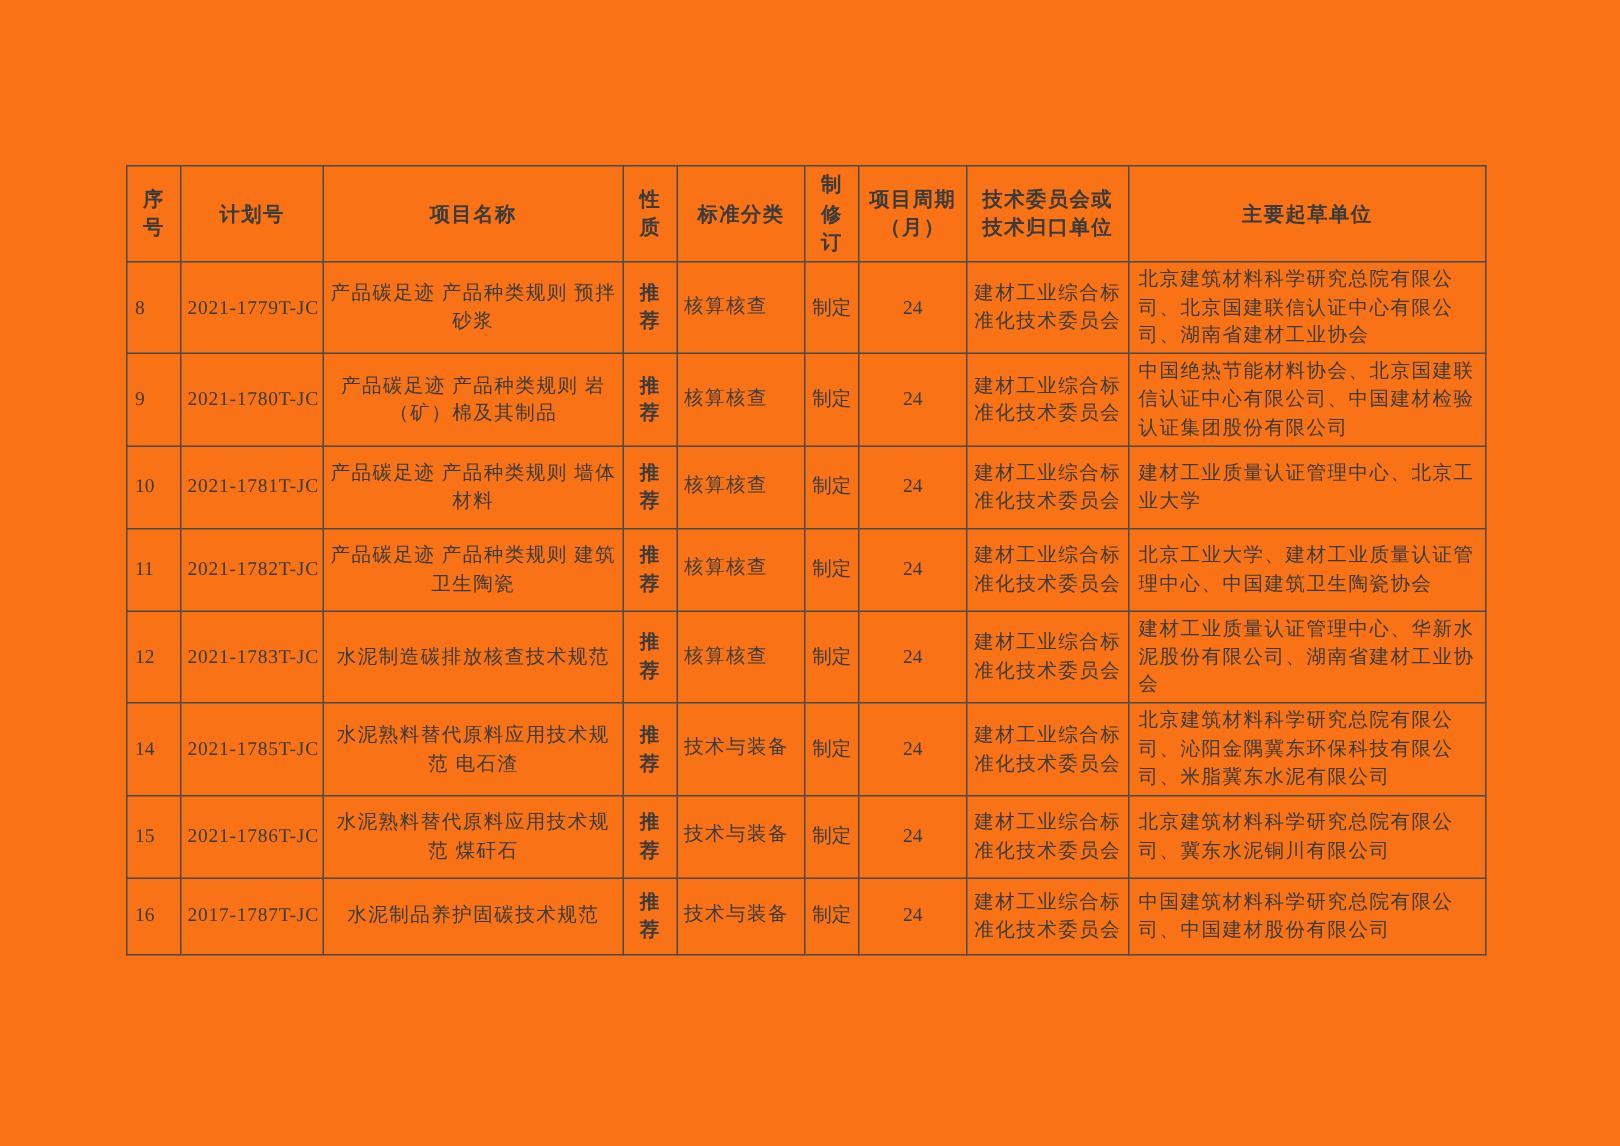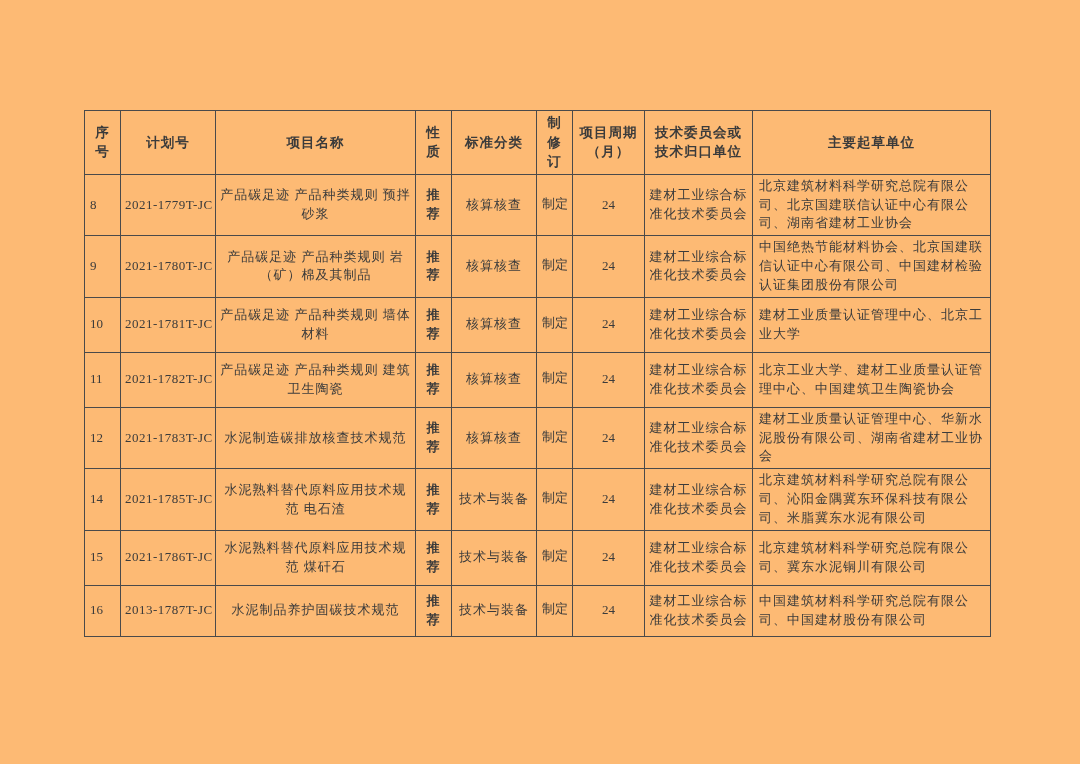--- a/index.html
+++ b/index.html
@@ -8,21 +8,21 @@
     background: #ffffff;
     width: 1080px;
     height: 764px;
     font-family: "Liberation Serif", "DejaVu Serif", serif;
     color: #3b3b3b;
   }
   .page {
     position: relative;
     width: 1080px;
     height: 764px;
-    background: #fdba74;
+    background: #f97316;
     overflow: hidden;
   }
   table.plan-table {
     position: absolute;
     left: 84px;
     top: 110px;
     width: 906px;
     border-collapse: collapse;
     table-layout: fixed;
     font-size: 13px;
@@ -52,22 +52,22 @@
   col.c-cat  { width: 85px; }
   col.c-rev  { width: 36px; }
   col.c-per  { width: 72px; }
   col.c-com  { width: 108px; }
   col.c-dra  { width: 238px; }
 
   td.cell-no      { text-align: left; padding-left: 5px; }
   td.cell-plan    { text-align: center; letter-spacing: 0.5px; white-space: nowrap; }
   td.cell-name    { text-align: center; letter-spacing: 1px; font-family: Liberation Serif, serif; }
   td.cell-nature  { text-align: center; letter-spacing: 1px; font-weight: bold; }
-  td.cell-cat     { text-align: center; letter-spacing: 1px; }
-  td.cell-rev     { text-align: right; font-family: Liberation Mono, monospace; }
+  td.cell-cat     { text-align: left; letter-spacing: 1px; font-family: Liberation Mono, monospace; }
+  td.cell-rev     { text-align: center; }
   td.cell-period  { text-align: center; }
   td.cell-com     { text-align: center; letter-spacing: 1px; }
   td.cell-dra     { text-align: left; letter-spacing: 1px; padding-left: 6px; padding-right: 4px; font-family: Liberation Serif, serif; }
 </style>
 </head>
 <body>
 
 <div class="page">
   <table class="plan-table">
     <colgroup>
@@ -167,21 +167,21 @@
         <td class="cell-name">水泥熟料替代原料应用技术规范 煤矸石</td>
         <td class="cell-nature">推荐</td>
         <td class="cell-cat">技术与装备</td>
         <td class="cell-rev">制定</td>
         <td class="cell-period">24</td>
         <td class="cell-com">建材工业综合标准化技术委员会</td>
         <td class="cell-dra">北京建筑材料科学研究总院有限公司、冀东水泥铜川有限公司</td>
       </tr>
       <tr>
         <td class="cell-no">16</td>
-        <td class="cell-plan">2013-1787T-JC</td>
+        <td class="cell-plan">2017-1787T-JC</td>
         <td class="cell-name">水泥制品养护固碳技术规范</td>
         <td class="cell-nature">推荐</td>
         <td class="cell-cat">技术与装备</td>
         <td class="cell-rev">制定</td>
         <td class="cell-period">24</td>
         <td class="cell-com">建材工业综合标准化技术委员会</td>
         <td class="cell-dra">中国建筑材料科学研究总院有限公司、中国建材股份有限公司</td>
       </tr>
     </tbody>
   </table>

